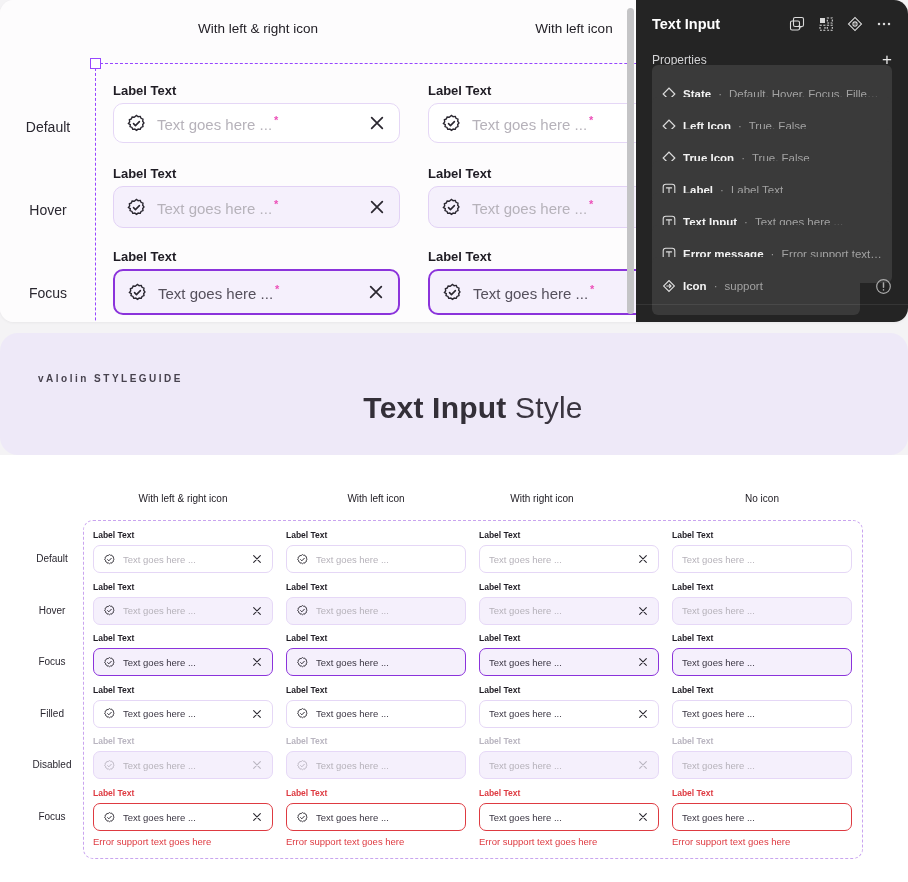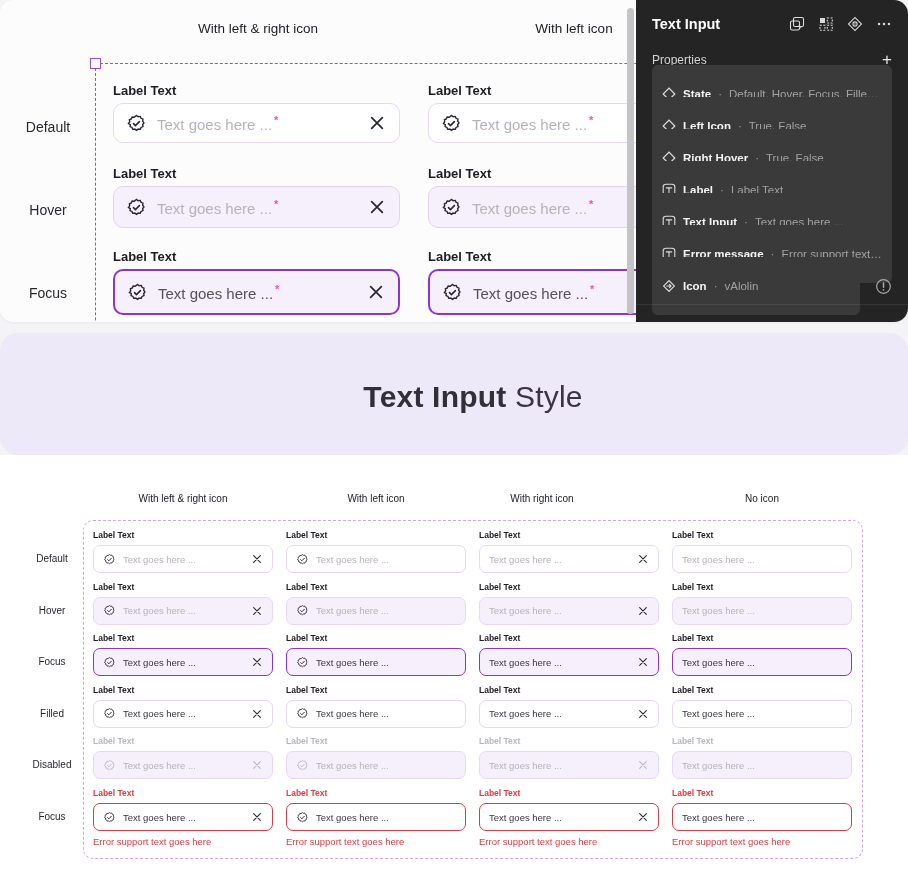--- a/index.html
+++ b/index.html
@@ -235,21 +235,21 @@
     </div>
 
   </div>
   <div class="prop-row">
     <div class="prop-pill">
       <span class="p-icn">
               <svg viewBox="0 0 14 14" fill="none" stroke="currentColor" stroke-width="1.2">
                 <rect x="2.9" y="2.9" width="8.2" height="8.2" transform="rotate(45 7 7)"></rect>
               </svg>
             </span>
-      <span class="p-label">Right Hover</span>
+      <span class="p-label">True Icon</span>
       <span class="p-sep">·</span>
       <span class="p-val">True, False</span>
     </div>
 
   </div>
   <div class="prop-row">
     <div class="prop-pill">
       <span class="p-icn">
               <svg viewBox="0 0 14 14" fill="none" stroke="currentColor">
                 <rect x="1.2" y="1.2" width="11.6" height="11.6" rx="2.6" stroke-width="1.1"></rect>
@@ -293,35 +293,36 @@
   <div class="prop-row has-info">
     <div class="prop-pill">
       <span class="p-icn">
               <svg viewBox="0 0 14 14" fill="none" stroke="currentColor" stroke-width="1.1">
                 <rect x="3.2" y="3.2" width="7.6" height="7.6" transform="rotate(45 7 7)"></rect>
                 <path d="M4.8 7h4M7.4 5.4L9 7 7.4 8.6" stroke-linecap="round" stroke-linejoin="round"></path>
               </svg>
             </span>
       <span class="p-label">Icon</span>
       <span class="p-sep">·</span>
-      <span class="p-val">vAlolin</span>
+      <span class="p-val">support</span>
     </div>
     <span class="p-info">
             <svg viewBox="0 0 16 16" fill="none" stroke="currentColor">
               <circle cx="8" cy="8" r="6.4" stroke-width="1.1"></circle>
               <path d="M8 4.6v4.2M8 11v.2" stroke-width="1.4" stroke-linecap="round"></path>
             </svg>
           </span>
   </div>
       </div>
     <div class="panel-divider"></div>
   </div>
 </div>
 
 <div class="banner">
+  <div class="eyebrow">vAlolin STYLEGUIDE</div>
   <div class="title">
     <span class="strong">Text Input</span><span class="light"> Style</span>
   </div>
 </div>
 
 <div class="styleguide">
   <div id="sg-colheads">
       <div class="sg-colhead" style="left:93px">With left &amp; right icon</div>
       <div class="sg-colhead" style="left:286px">With left icon</div>
       <div class="sg-colhead" style="left:452px">With right icon</div>

